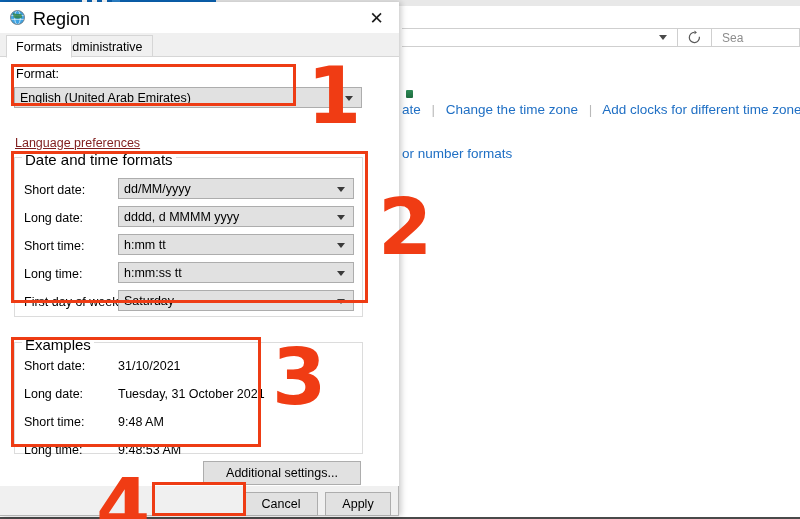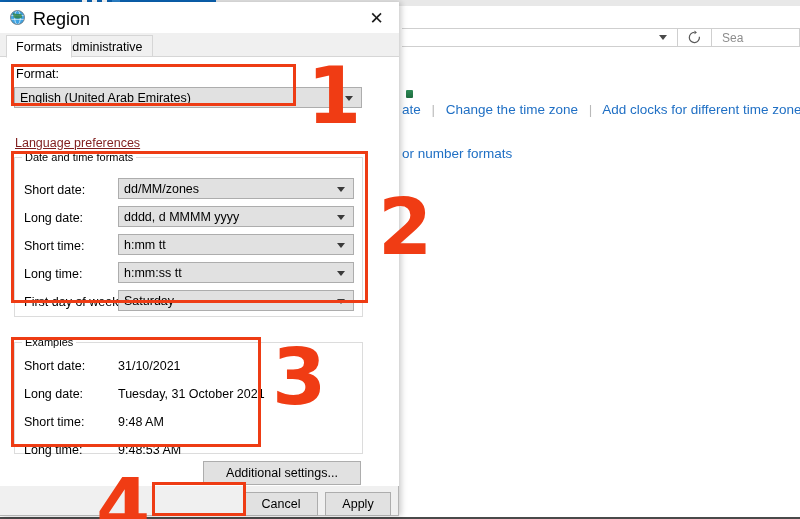--- a/index.html
+++ b/index.html
@@ -215,21 +215,21 @@
   
   .group {
     position: absolute;
     border: 1px solid #dcdcdc;
     background: #ffffff;
   }
   .group-title {
     position: absolute;
     background: #ffffff;
     padding: 0 3px;
-    font-size: 11px;
+    font-size: 15px;
     color: #000;
   }
 
   .link-blue {
     position: absolute;
     font-size: 12.5px;
     color: #7f1d1d;
   }
 
   
@@ -348,21 +348,21 @@
         <span class="arrow"></span>
       </div>
 
       <a class="link-blue" href="#" style="left:15px;top:79px;">Language preferences</a>
 
       <div class="group" style="left:14px;top:100px;width:349px;height:160px;"></div>
       <div class="group-title" style="left:22px;top:94px;">Date and time formats</div>
 
       <div class="lbl" style="position:absolute;left:24px;top:126px;">Short date:</div>
       <div class="combo" style="left:118px;top:121px;width:236px;">
-        <span>dd/MM/zones</span>
+        <span>dd/MM/yyyy</span>
         <span class="arrow"></span>
       </div>
 
       <div class="lbl" style="position:absolute;left:24px;top:154px;">Long date:</div>
       <div class="combo" style="left:118px;top:149px;width:236px;">
         <span>dddd, d MMMM yyyy</span>
         <span class="arrow"></span>
       </div>
 
       <div class="lbl" style="position:absolute;left:24px;top:182px;">Short time:</div>

